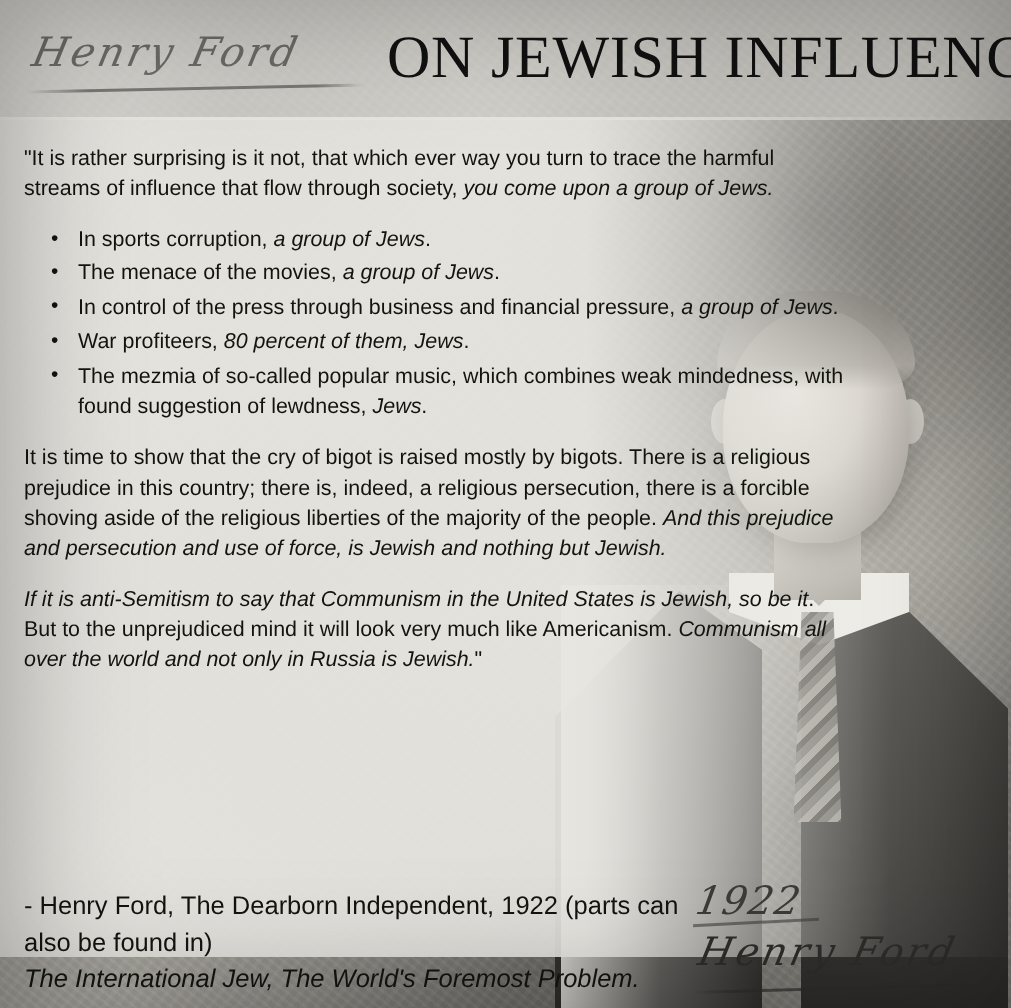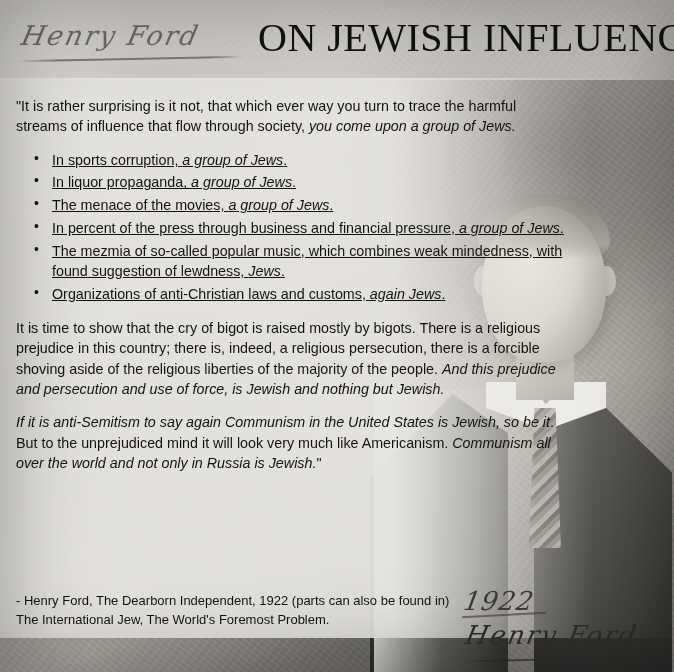--- a/index.html
+++ b/index.html
@@ -161,21 +161,20 @@
     font-size: 14.3px;
     line-height: 1.42;
     color: #14140f;
   }
   #content p { margin: 0 0 13px 0; }
   #lead { width: 548px; }
   ul.bullets {
     margin: 0 0 14px 0;
     padding-left: 36px;
     list-style: none;
-    text-decoration: underline;
   }
   ul.bullets li {
     position: relative;
     margin: 0 0 2.5px 0;
     width: 520px;
   }
   ul.bullets li:before {
     content: "•";
     position: absolute;
     left: -18px;
@@ -184,25 +183,25 @@
   }
   em { font-style: italic; }
   .para-block { width: 552px; }
   #closing { width: 540px; }
 
   
   #attribution {
     position: absolute;
     left: 16px; top: 592px;
     width: 470px;
-    font-size: 13px;
+    font-size: 17px;
     line-height: 1.45;
     color: #14140f;
   }
-  #attribution .line2 { }
+  #attribution .line2 { font-style: italic; }
 
   
   #year {
     position: absolute;
     left: 464px; top: 586px;
     font-family: "DejaVu Serif", serif;
     font-style: italic;
     font-size: 26px;
     color: #3d3b38;
     letter-spacing: 1px;
@@ -270,33 +269,32 @@
     <div id="headline">ON JEWISH INFLUENCE</div>
   </div>
 
   <div id="content">
     <p id="lead">
       <span>"It is rather surprising is it not, that which ever way you turn to trace the harmful streams of influence that flow through society, </span><em>you come upon a group of Jews.</em>
     </p>
 
     <ul class="bullets">
       <li><span>In sports corruption, </span><em>a group of Jews</em><span>.</span></li>
-      <li><span>In liquor propaganda, </span><em>a group of Jews</em><span>.</span></li>
       <li><span>The menace of the movies, </span><em>a group of Jews</em><span>.</span></li>
-      <li><span>In percent of the press through business and financial pressure, </span><em>a group of Jews</em><span>.</span></li>
+      <li><span>In control of the press through business and financial pressure, </span><em>a group of Jews</em><span>.</span></li>
+      <li><span>War profiteers, </span><em>80 percent of them, Jews</em><span>.</span></li>
       <li><span>The mezmia of so-called popular music, which combines weak mindedness,  with found suggestion of lewdness, </span><em>Jews</em><span>.</span></li>
-      <li><span>Organizations of anti-Christian laws and customs, </span><em>again Jews</em><span>.</span></li>
     </ul>
 
     <p class="para-block">
       <span>It is time to show that the cry of bigot is raised mostly by bigots. There is a religious prejudice in this country; there is, indeed, a religious persecution, there is a forcible shoving aside of the religious liberties of the majority of the people. </span><em>And this prejudice and persecution and use of force, is Jewish and nothing but Jewish.</em>
     </p>
 
     <p id="closing">
-      <em>If it is anti-Semitism to say again Communism in the United States is Jewish, so be it</em><span>. But to the unprejudiced mind it will look very much like Americanism. </span><em>Communism all over the world and not only in Russia is Jewish.</em><span>"</span>
+      <em>If it is anti-Semitism to say that Communism in the United States is Jewish, so be it</em><span>. But to the unprejudiced mind it will look very much like Americanism. </span><em>Communism all over the world and not only in Russia is Jewish.</em><span>"</span>
     </p>
   </div>
 
   <div id="attribution">
     <div class="line1">- Henry Ford,  The Dearborn Independent,  1922  (parts can also be found in)</div>
     <div class="line2">The International Jew, The World's Foremost Problem.</div>
   </div>
 
   <div id="year">1922</div>
   <div id="year-strike"></div>

